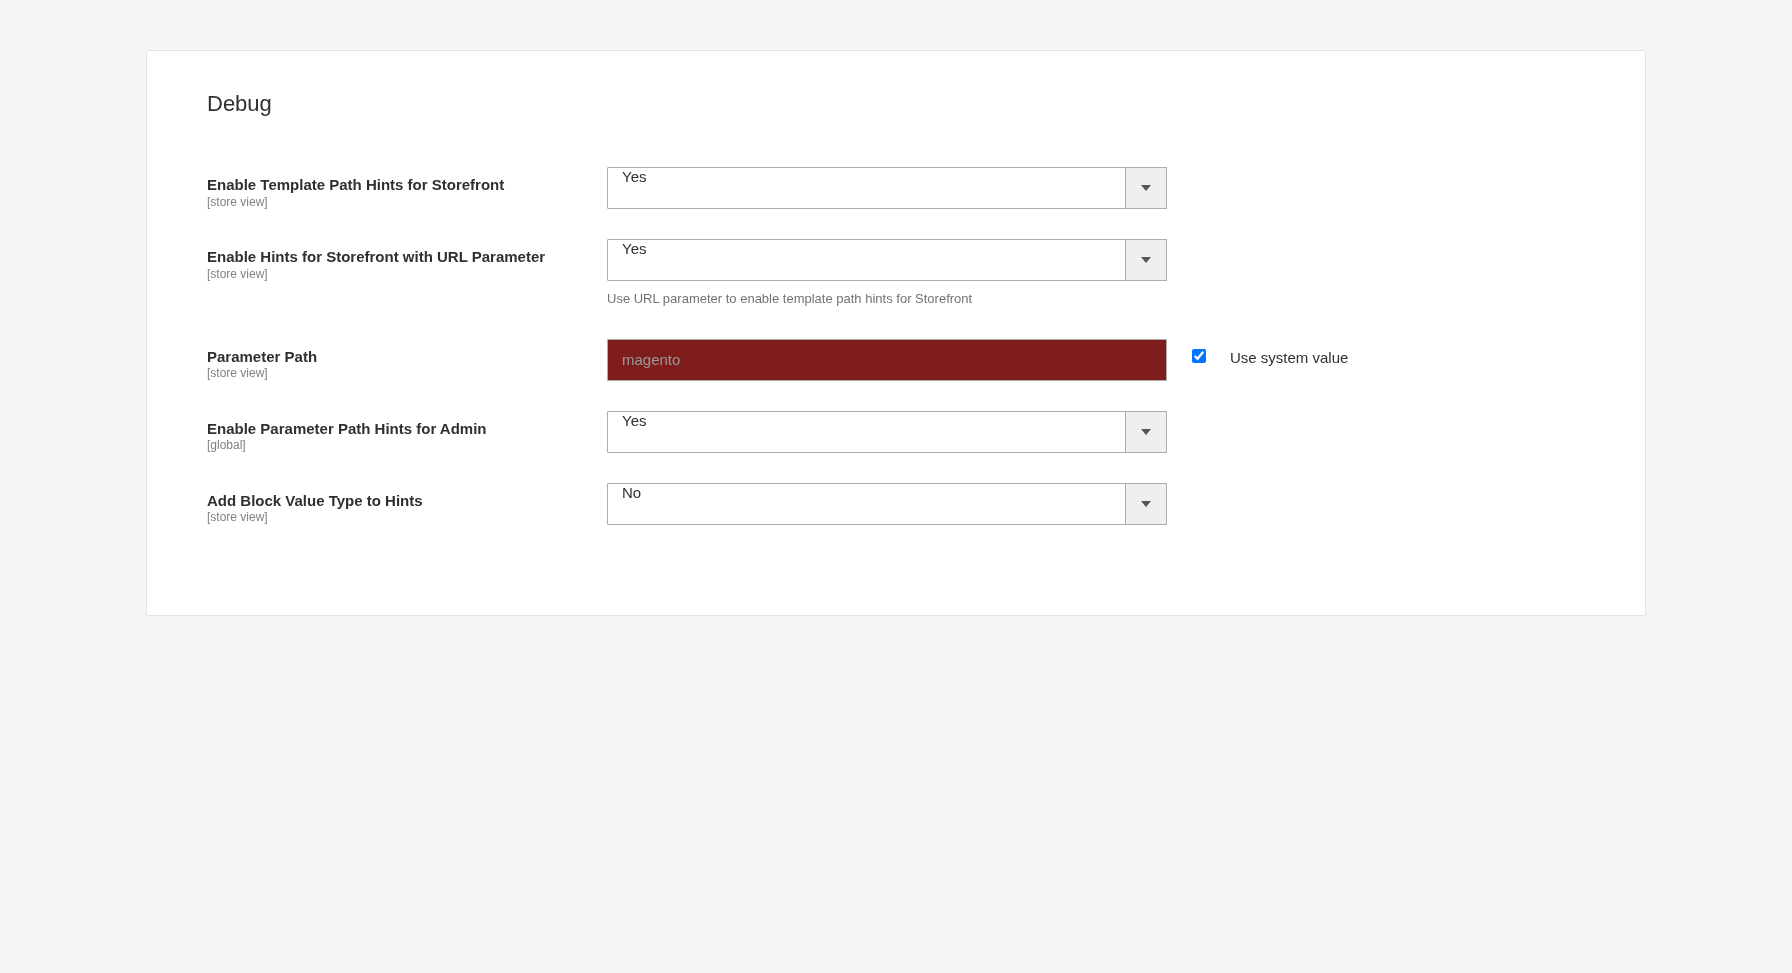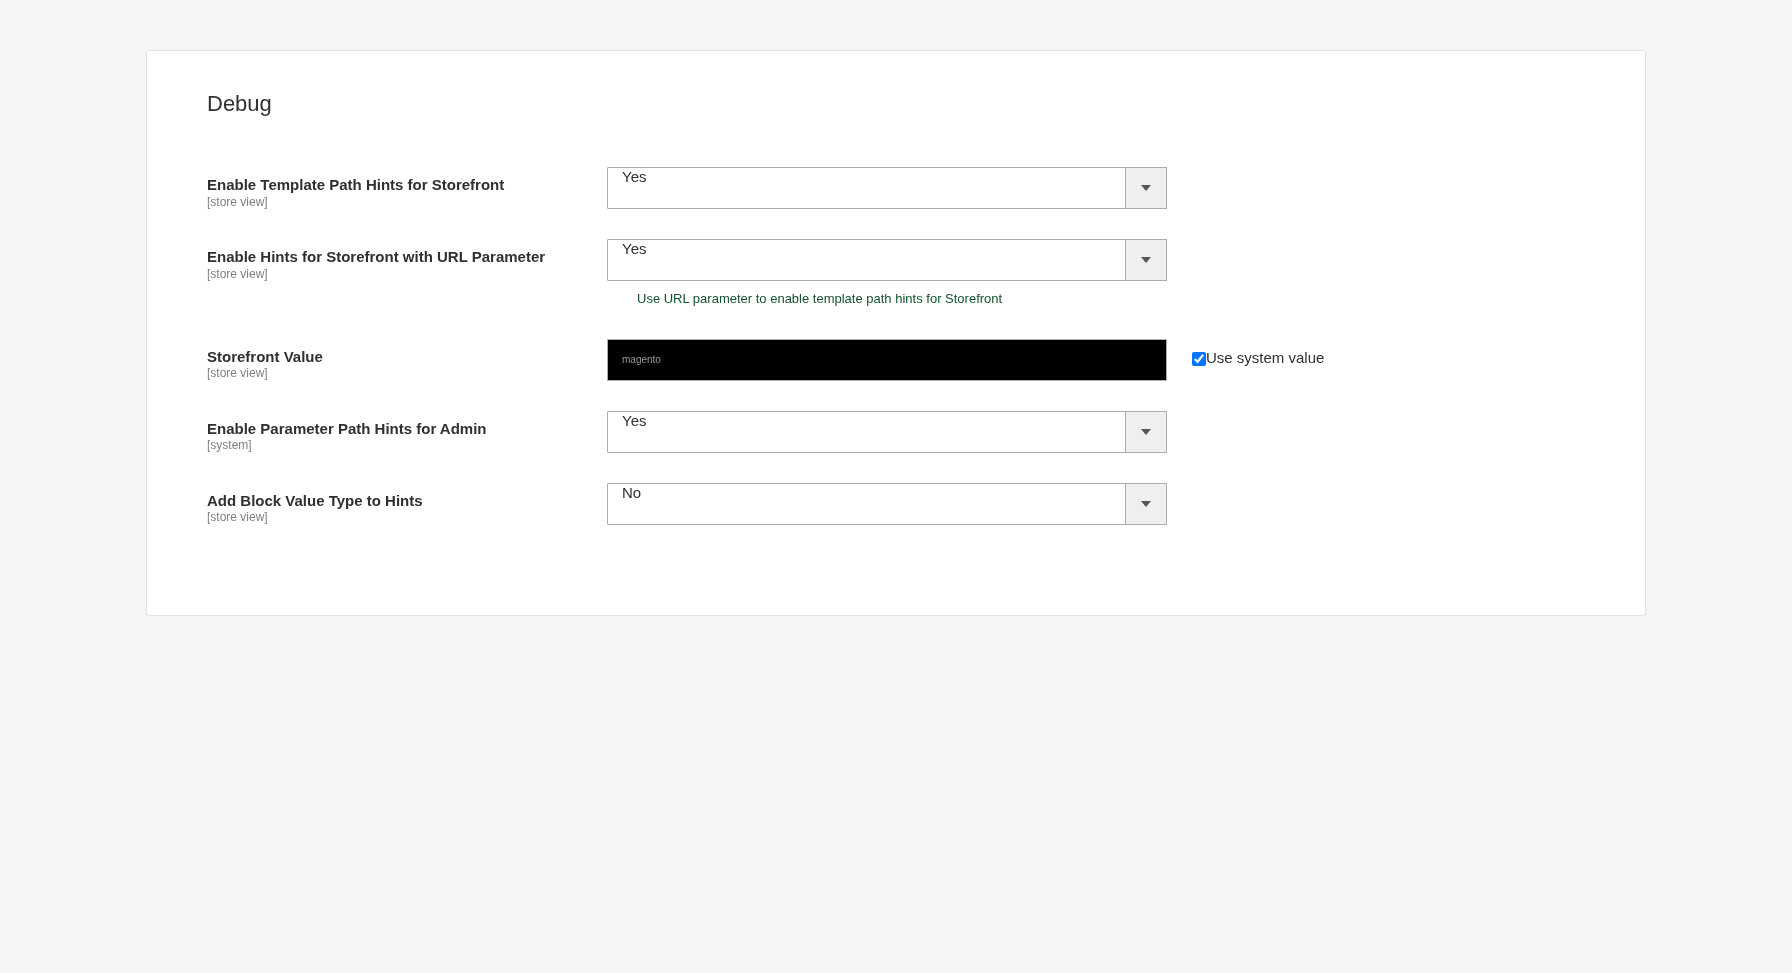--- a/index.html
+++ b/index.html
@@ -55,22 +55,22 @@
       margin-top: 0;
     }
     .field-col {
       width: 560px;
       flex-shrink: 0;
     }
     .side-col {
       padding-left: 25px;
       padding-top: 10px;
       display: flex;
-      align-items: flex-end;
-      gap: 0;
+      align-items: flex-start;
+      gap: 24px;
     }
     .select-wrap {
       position: relative;
       width: 100%;
     }
     .select {
       width: 100%;
       height: 42px;
       border: 1px solid #adadad;
       background: #fff;
@@ -95,32 +95,31 @@
       border-bottom: 1px solid #adadad;
       display: flex;
       align-items: center;
       justify-content: center;
       pointer-events: none;
     }
     .text-input {
       width: 100%;
       height: 42px;
       border: 1px solid #adadad;
-      background: #000000;
+      background: #7f1d1d;
       padding: 0 14px;
-      font-size: 10px;
+      font-size: 15px;
       color: #999;
       border-radius: 1px;
     }
     .hint {
       font-size: 13px;
-      color: #14532d;
+      color: #737373;
       margin-top: 8px;
       line-height: 1.5;
-      margin-left: 30px;
     }
     input[type="checkbox"] {
       width: 14px;
       height: 14px;
       cursor: pointer;
     }
     .checkbox-label {
       font-size: 15px;
       color: #303030;
       cursor: pointer;
@@ -162,36 +161,36 @@
               <path d="M0 0 L5 6 L10 0 Z" fill="#555"></path>
             </svg>
         </div>
       </div>
       <div class="hint">Use URL parameter to enable template path hints for Storefront</div>
     </div>
   </div>
 
   <div class="form-row">
     <div class="label-col">
-      <span class="label-main">Storefront Value</span>
+      <span class="label-main">Parameter Path</span>
       <span class="label-scope">[store view]</span>
     </div>
     <div class="field-col">
       <input type="text" class="text-input" disabled="" value="magento" style="">
     </div>
     <div class="side-col">
       <input type="checkbox" checked="" style="">
       <label class="checkbox-label">Use system value</label>
     </div>
   </div>
 
   <div class="form-row">
     <div class="label-col">
       <span class="label-main">Enable Parameter Path Hints for Admin</span>
-      <span class="label-scope">[system]</span>
+      <span class="label-scope">[global]</span>
     </div>
     <div class="field-col">
       <div class="select-wrap">
         <div class="select">Yes</div>
         <div class="select-arrow">
           <svg width="10" height="6" viewBox="0 0 10 6">
               <path d="M0 0 L5 6 L10 0 Z" fill="#555"></path>
             </svg>
         </div>
       </div>

